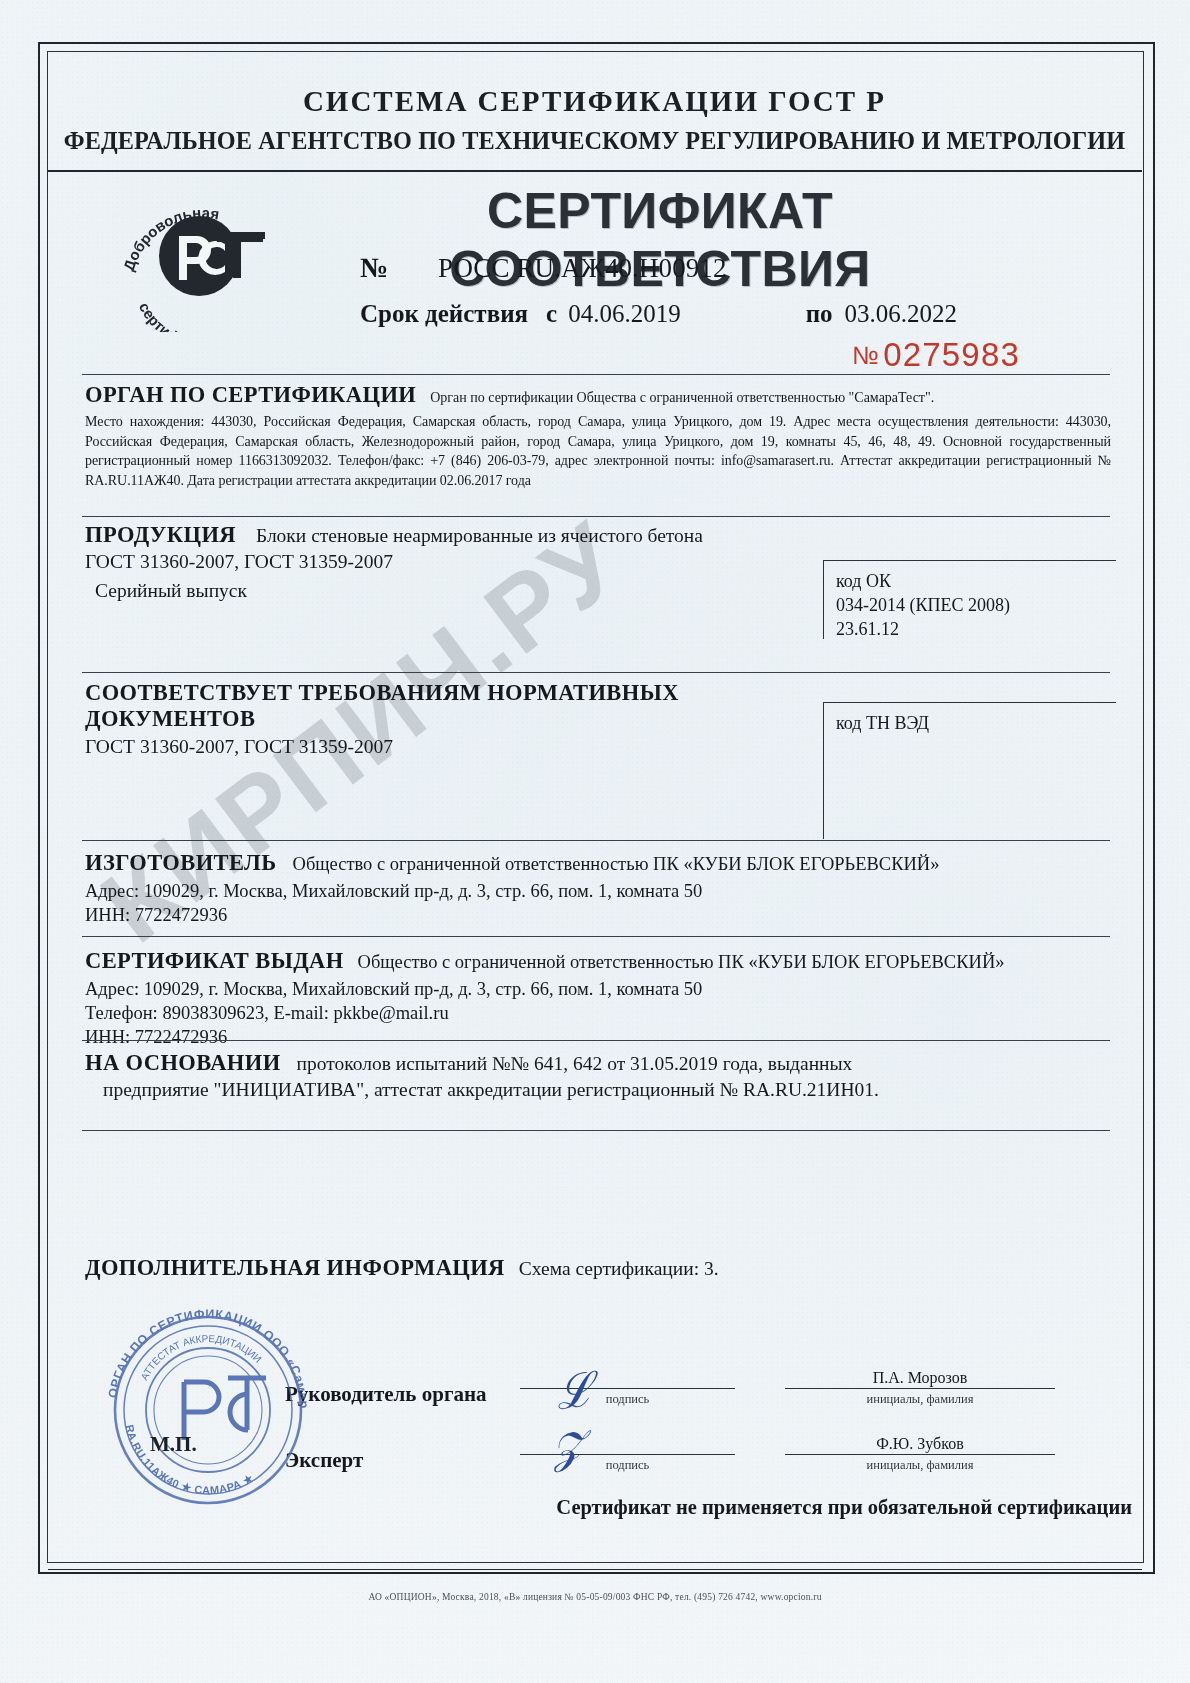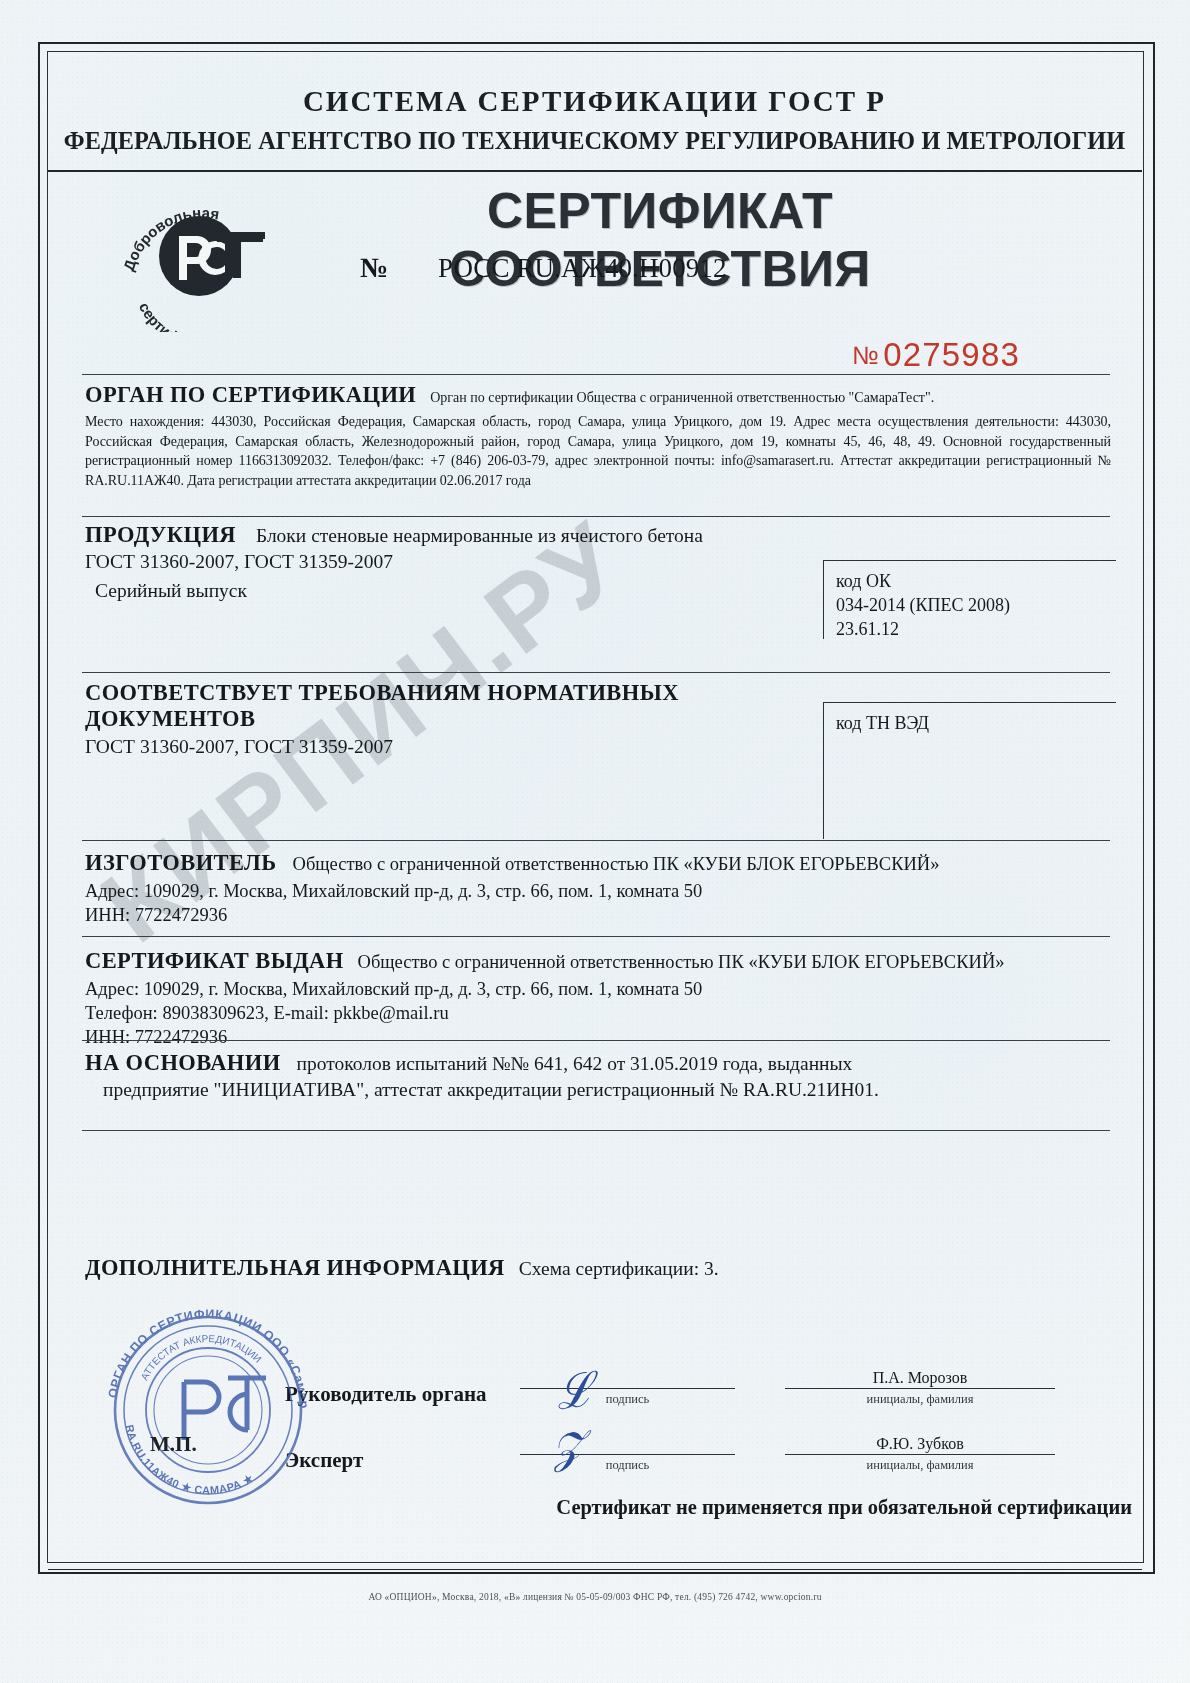--- a/index.html
+++ b/index.html
@@ -355,20 +355,27 @@
       </svg>
     </div>
 
     <div class="cert-title">СЕРТИФИКАТ СООТВЕТСТВИЯ</div>
 
     <div class="num-row">
       <div class="num-sign">№</div>
       <div class="num-val">РОСС RU.АЖ40.Н00912</div>
     </div>
 
+    <div class="srok-row">
+      <div class="srok-label">Срок действия</div>
+      <div class="srok-c">с</div>
+      <div class="srok-from">04.06.2019</div>
+      <div class="srok-po">по</div>
+      <div class="srok-to">03.06.2022</div>
+    </div>
 
     <div class="serial">
       <span class="s-no">№</span><span>0275983</span>
     </div>
 
     <div class="sec-rule" style="top:374px;"></div>
 
     <div class="blk" style="top:382px; width:1026px;">
       <span class="lbl-lg">ОРГАН ПО СЕРТИФИКАЦИИ</span>
       <span class="body-sm" style="padding-left:10px;">Орган по сертификации Общества с ограниченной ответственностью "СамараТест".</span>

